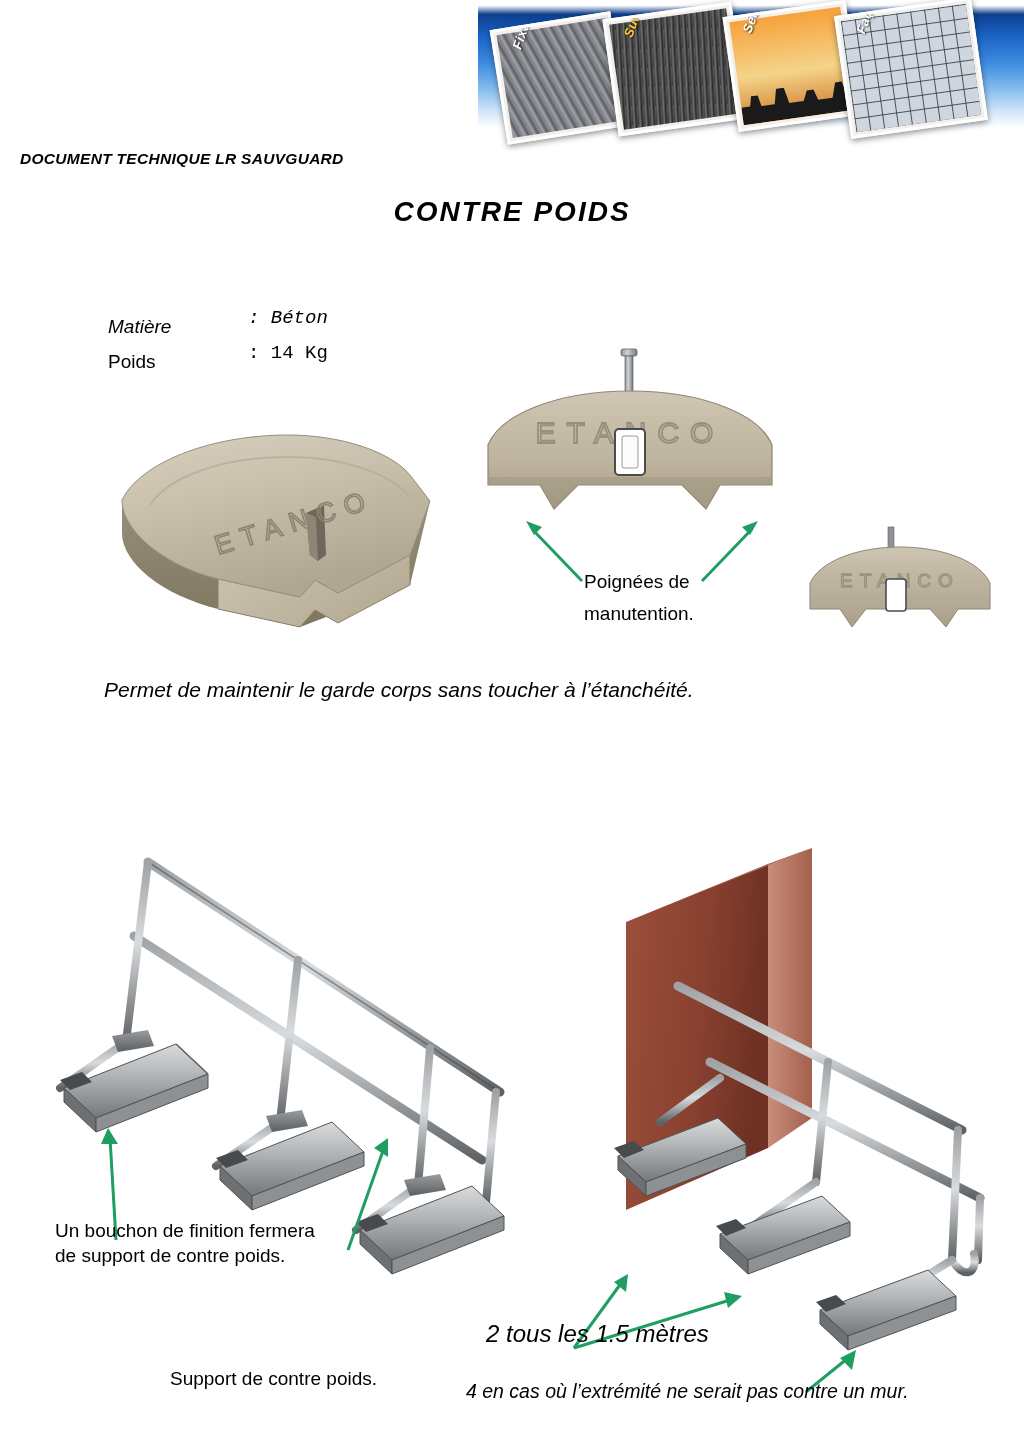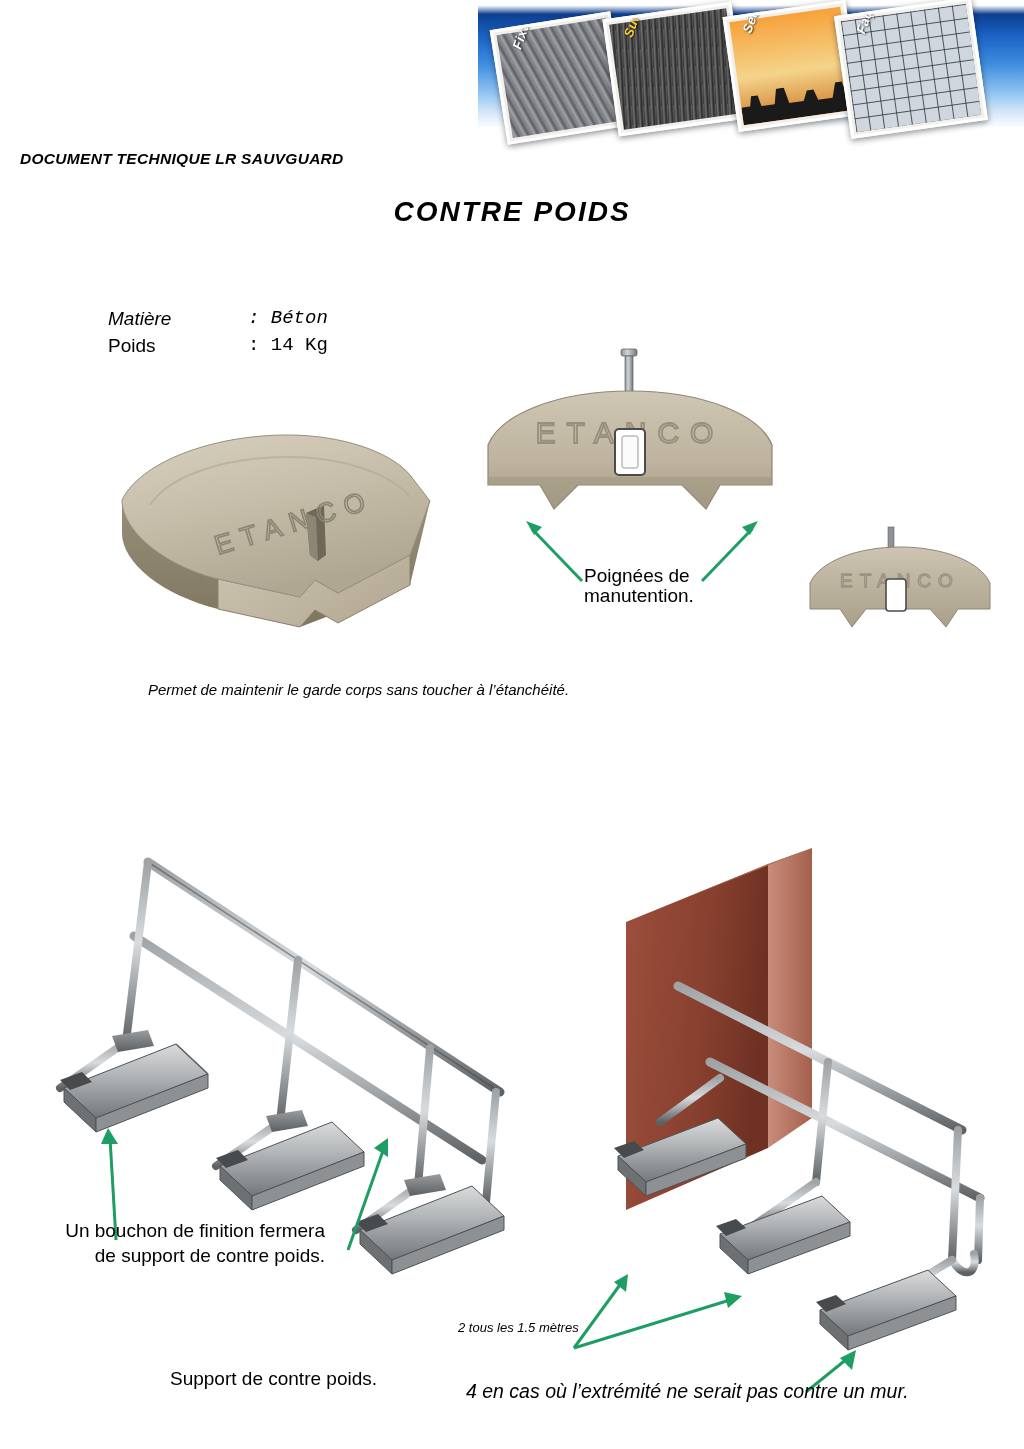--- a/index.html
+++ b/index.html
@@ -147,21 +147,21 @@
 
   
   #spec-list {
     position: absolute;
     left: 108px;
     top: 305px;
     font-size: 19px;
     line-height: 27px;
   }
   .spec-row { display: flex; }
-  .spec-key { width: 140px; font-style: italic; }
+  .spec-key { width: 140px; font-style: italic; margin-top: 8px; }
   .spec-key.plain { font-style: normal; }
   .spec-val { font-style: italic; font-family: Liberation Mono, monospace; }
   .spec-val.plain { font-style: normal; }
 
   
   #figure-iso {
     position: absolute;
     left: 110px;
     top: 405px;
     width: 350px;
@@ -178,39 +178,38 @@
     position: absolute;
     left: 800px;
     top: 525px;
     width: 205px;
     height: 125px;
   }
 
   .callout-text {
     position: absolute;
     font-size: 19px;
-    line-height: 20px;
+    line-height: 32px;
     color: #000;
   }
   #callout-handles {
     left: 584px;
     top: 566px;
     width: 190px;
   }
 
   
   #body-text {
     position: absolute;
     left: 104px;
     top: 676px;
     width: 830px;
-    font-size: 15px;
+    font-size: 21px;
     line-height: 28px;
     font-style: italic;
-    margin-left: 44px;
   }
 
   
   #scene-left {
     position: absolute;
     left: 30px;
     top: 830px;
     width: 530px;
     height: 480px;
   }
@@ -220,38 +219,38 @@
     top: 830px;
     width: 460px;
     height: 560px;
   }
 
   #callout-bouchon {
     position: absolute;
     left: 55px;
     top: 1218px;
     width: 270px;
-    text-align: right;
+    text-align: left;
     font-size: 19px;
     line-height: 25px;
   }
   #callout-support {
     position: absolute;
     left: 170px;
     top: 1355px;
     width: 300px;
     font-size: 19px;
     margin-top: 13px;
   }
   #callout-two {
     position: absolute;
-    left: 458px;
+    left: 486px;
     top: 1320px;
     width: 400px;
-    font-size: 13px;
+    font-size: 24px;
     font-style: italic;
   }
   #callout-four {
     position: absolute;
     left: 466px;
     top: 1378px;
     width: 510px;
     font-size: 19.5px;
     line-height: 27px;
     font-style: italic;

